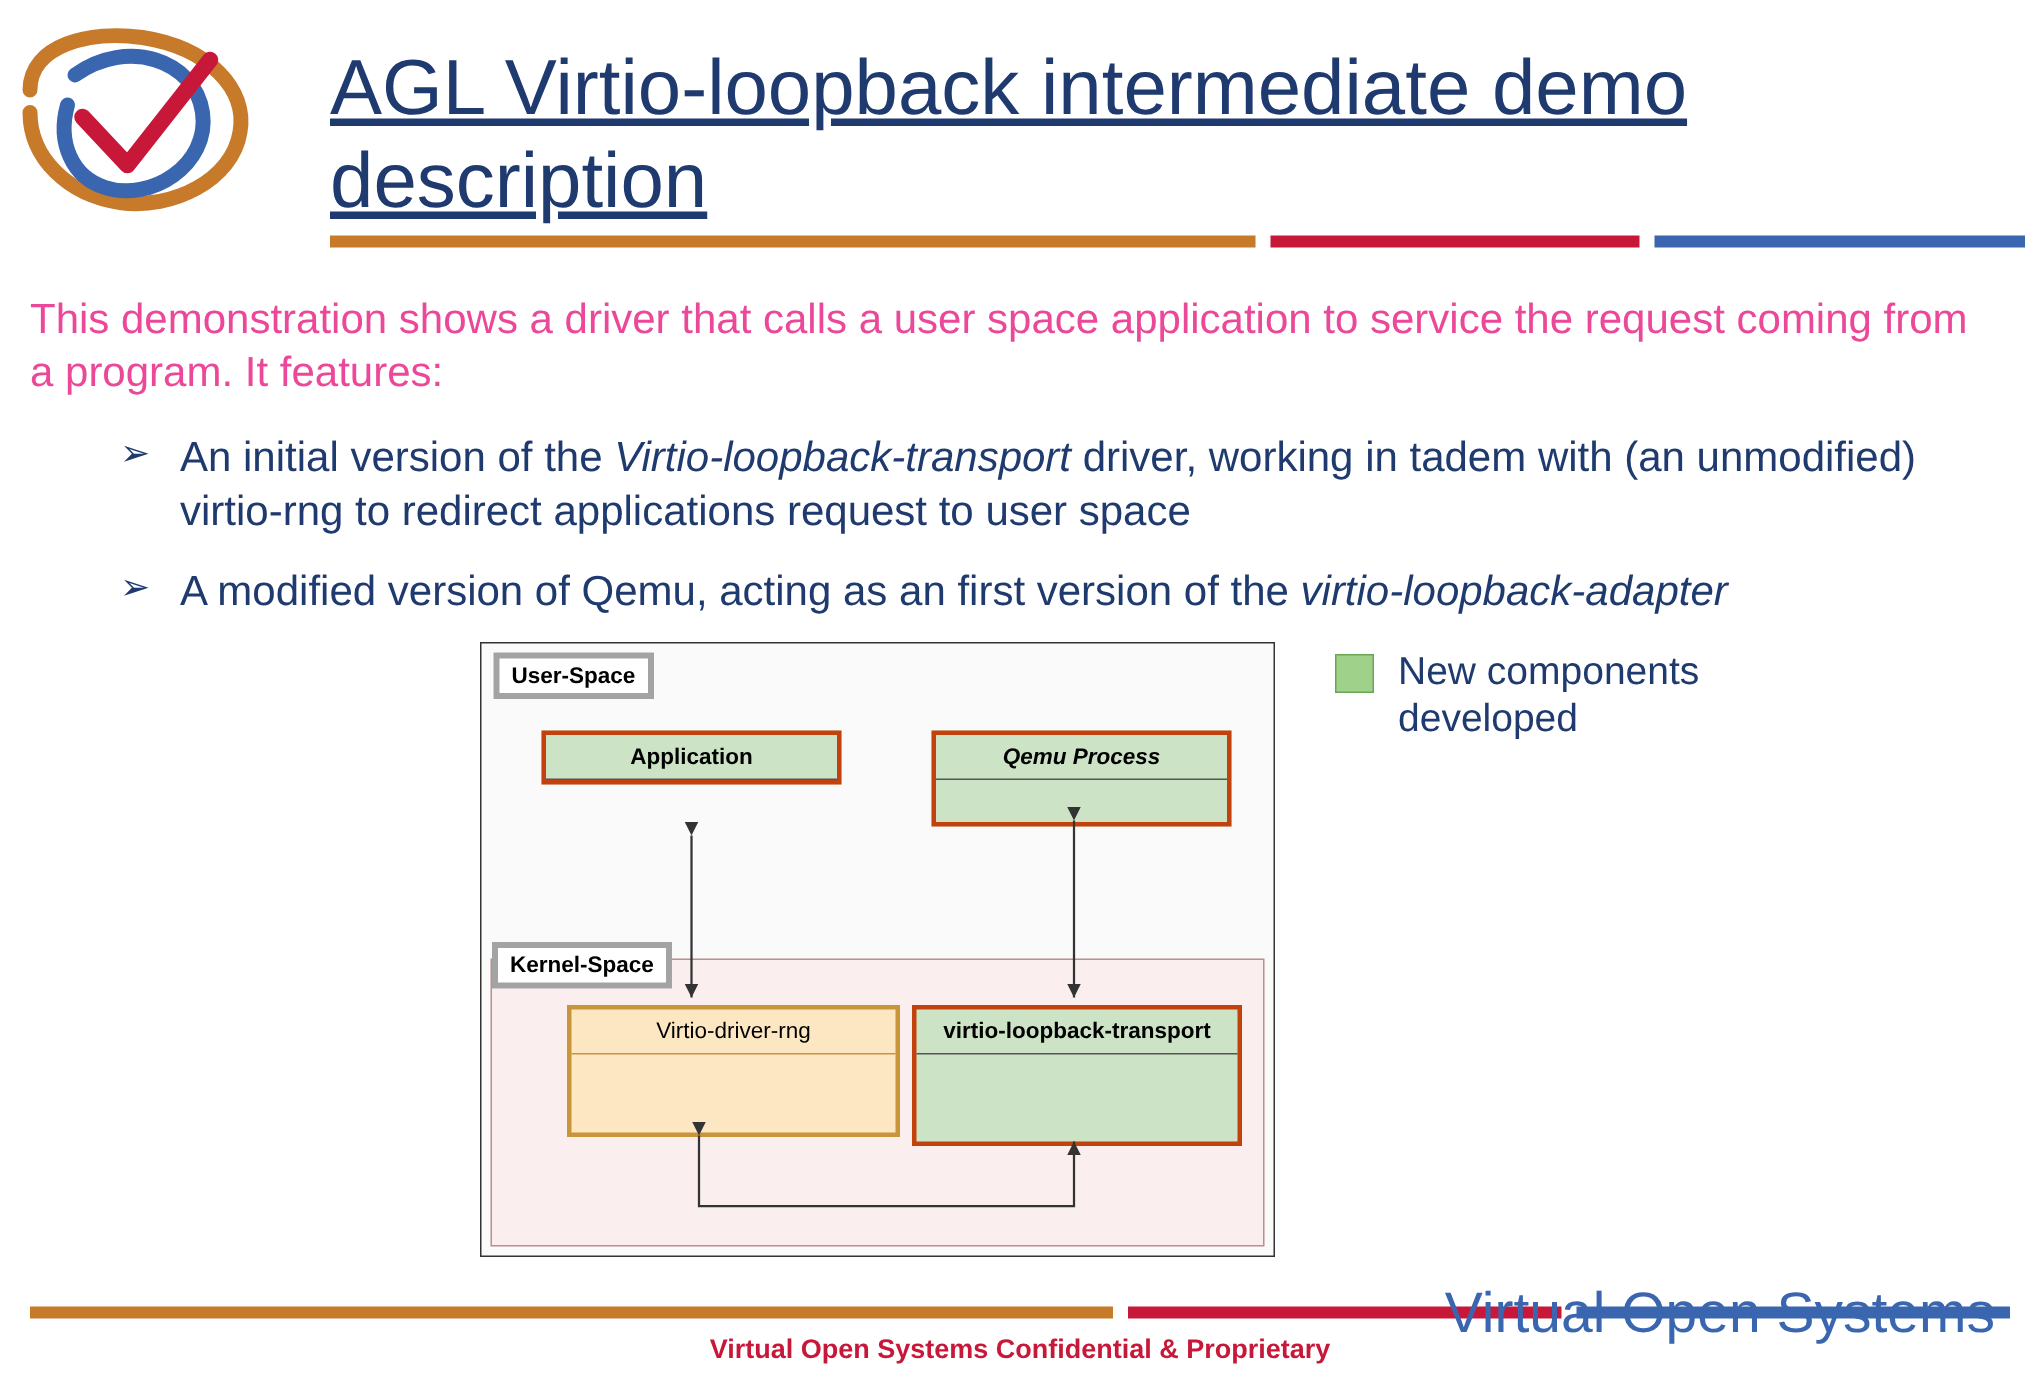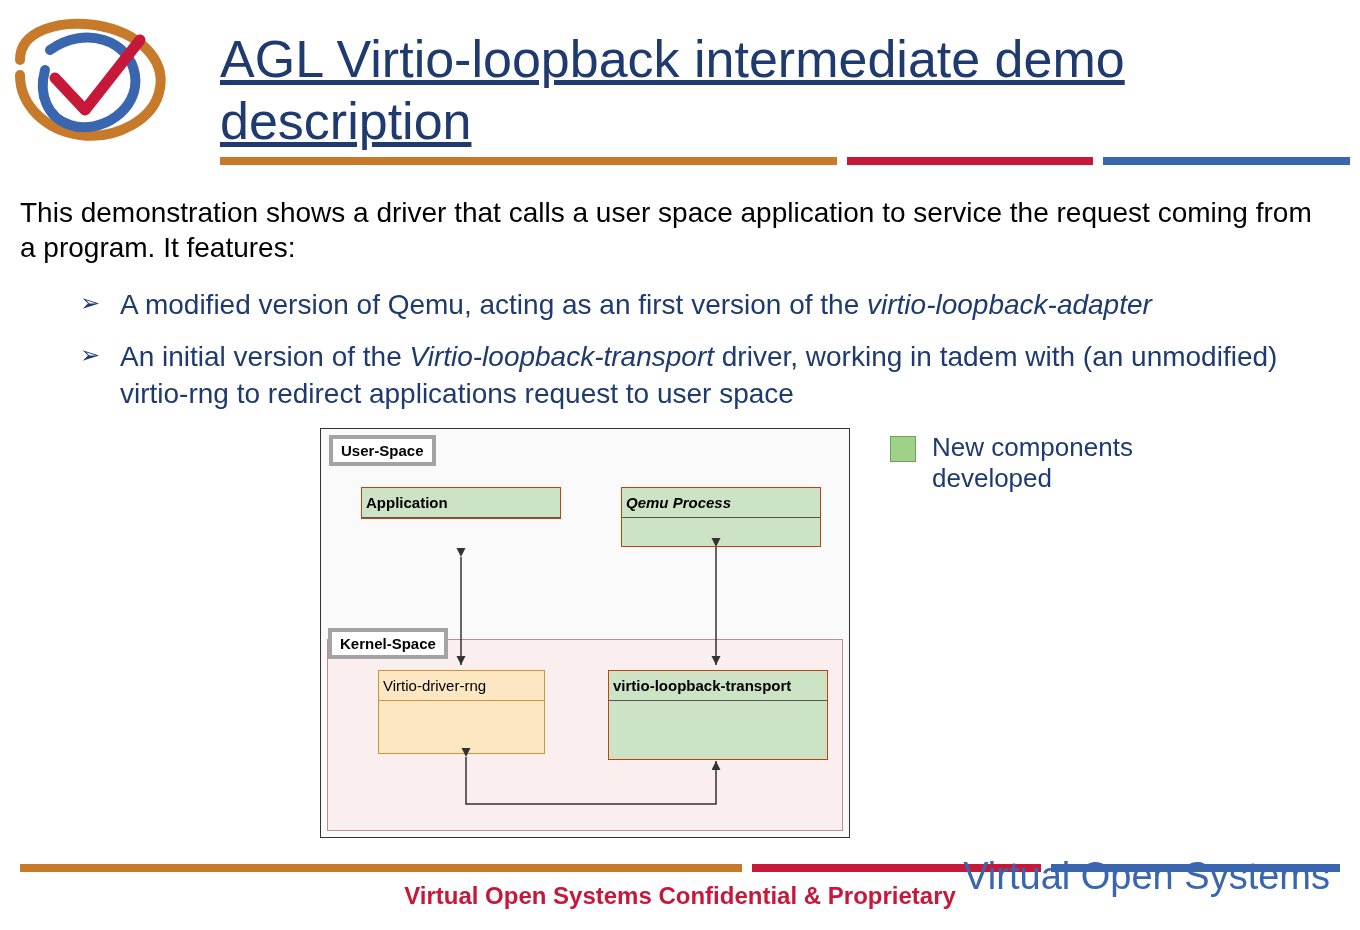--- a/index.html
+++ b/index.html
@@ -37,21 +37,21 @@
     margin-right: 10px;
     display: flex;
     height: 8px;
     margin-top: 4px;
   }
   .rule .seg1 { flex: 5; background: #c77a2a; }
   .rule .seg2 { flex: 2; background: #c8183a; margin-left: 10px; }
   .rule .seg3 { flex: 2; background: #3a66b0; margin-left: 10px; }
   .intro {
     font-size: 28px;
-    color: #000000;
+    color: #ec4899;
     padding: 30px 25px 0 20px;
     line-height: 1.25;
   }
   ul.bullets {
     list-style: none;
     padding: 22px 60px 0 80px;
   }
   ul.bullets li {
     font-size: 28px;
     color: #1f3a6e;
@@ -95,40 +95,41 @@
     position: absolute;
     left: 6px; right: 6px;
     top: 210px;
     bottom: 6px;
     border: 1px solid #b89090;
     background: #fbeeee;
   }
   .ks-label { left: 0px; top: -12px; }
   .box {
     position: absolute;
-    border: 1px solid #c2410c;
+    border: 3px solid #c2410c;
     background: #cde3c6;
+    text-align: center;
     font-size: 15px;
   }
   .box .bh {
     font-weight: bold;
     padding: 6px 4px;
     border-bottom: 1px solid #555;
   }
   .box .bc {
     padding: 6px 4px;
     min-height: 24px;
   }
   .app-box { left: 40px; top: 58px; width: 200px; }
   .qemu-box { left: 300px; top: 58px; width: 200px; font-style: italic; }
   .qemu-box .bc { height: 28px; }
   .rng-box {
     background: #fde7c2;
     border-color: #c9953a;
-    left: 50px; top: 30px; width: 167px;
+    left: 50px; top: 30px; width: 222px;
   }
   .rng-box .bh { border-bottom-color: #c9953a; font-weight: normal; }
   .rng-box .bc { height: 52px; }
   .vlt-box {
     left: 280px; top: 30px; width: 220px;
   }
   .vlt-box .bh { font-weight: bold; }
   .vlt-box .bc { height: 58px; }
   svg.arrows {
     position: absolute;
@@ -165,21 +166,21 @@
     margin-left: 20px;
     margin-right: 20px;
     display: flex;
     height: 8px;
   }
   .rule2 .seg1 { flex: 3; background: #c77a2a; }
   .rule2 .seg2 { flex: 1.2; background: #c8183a; margin-left: 10px; }
   .rule2 .seg3 { flex: 1.2; background: #3a66b0; margin-left: 10px; }
   .footnote {
     text-align: center;
-    font-size: 24px;
+    font-size: 18px;
     font-weight: bold;
     color: #c8183a;
     margin-top: 10px;
   }
   .brand {
     position: absolute;
     right: 30px;
     bottom: 12px;
     font-size: 38px;
     color: #3a66b0;
@@ -204,24 +205,24 @@
 <div class="rule">
   <div class="seg1"></div>
     <div class="seg2"></div>
     <div class="seg3"></div>
 </div>
 
 <p class="intro">This demonstration shows a driver that calls a user space application to service the request coming from a program. It features:</p>
 
 <ul class="bullets">
   <li>
-    <span>A modified version of Qemu, acting as an first version of the </span><span class="italic">virtio-loopback-adapter</span><span></span>
+    <span>An initial version of the </span><span class="italic">Virtio-loopback-transport</span><span> driver, working in tadem with (an unmodified) virtio-rng to redirect applications request to user space</span>
   </li>
   <li>
-    <span>An initial version of the </span><span class="italic">Virtio-loopback-transport</span><span> driver, working in tadem with (an unmodified) virtio-rng to redirect applications request to user space</span>
+    <span>A modified version of Qemu, acting as an first version of the </span><span class="italic">virtio-loopback-adapter</span><span></span>
   </li>
 </ul>
 
 <div class="diagram-area">
   <div class="diagram">
     <div class="us-label">User-Space</div>
 
     <div class="box app-box">
       <div class="bh">Application</div>
     </div>

